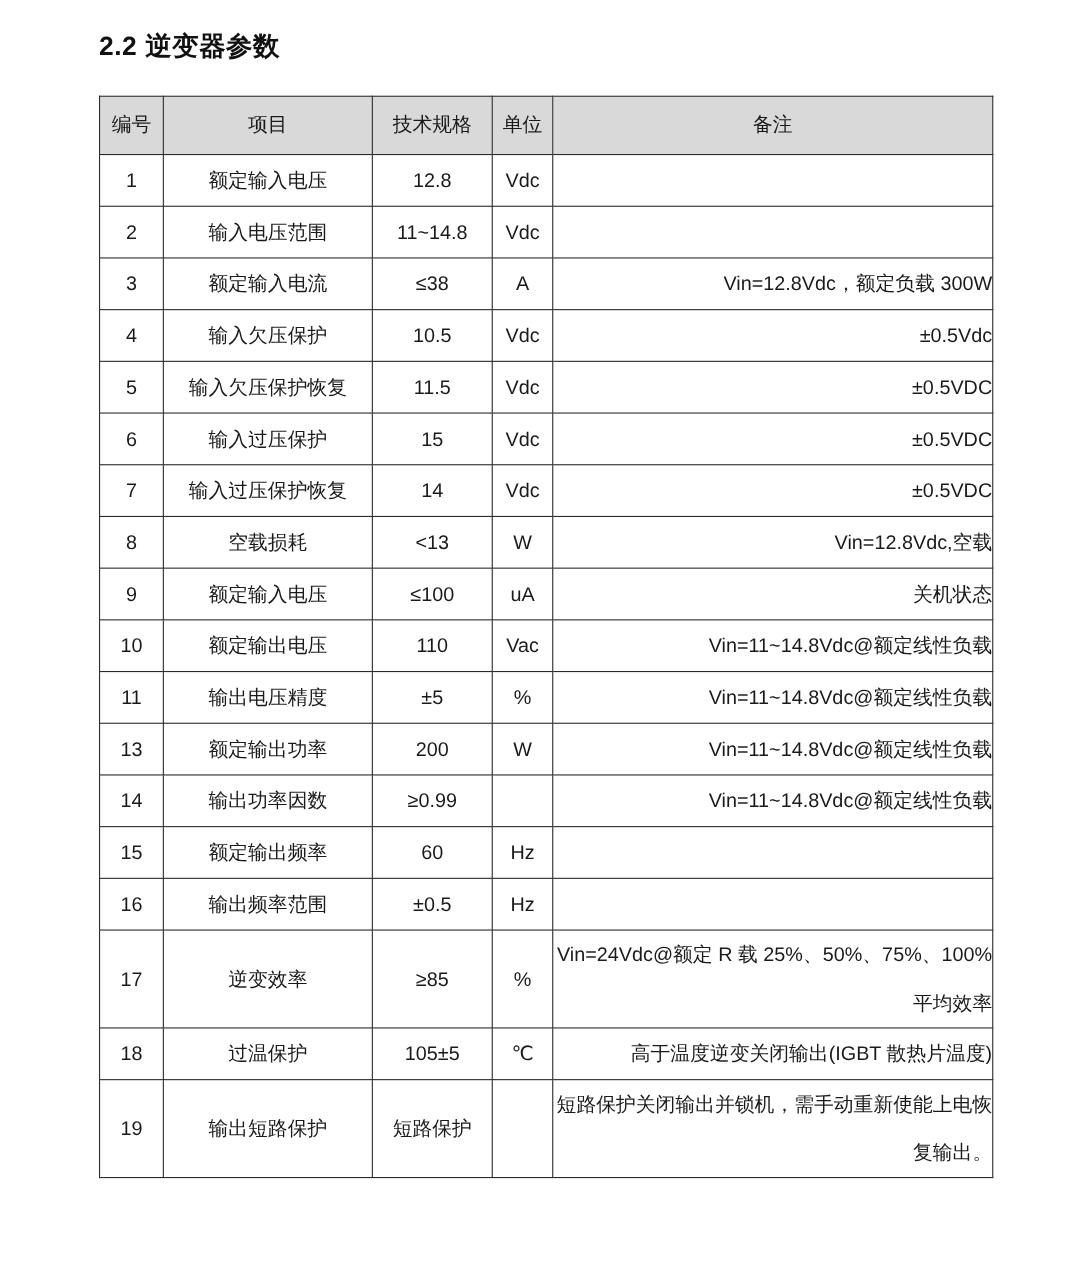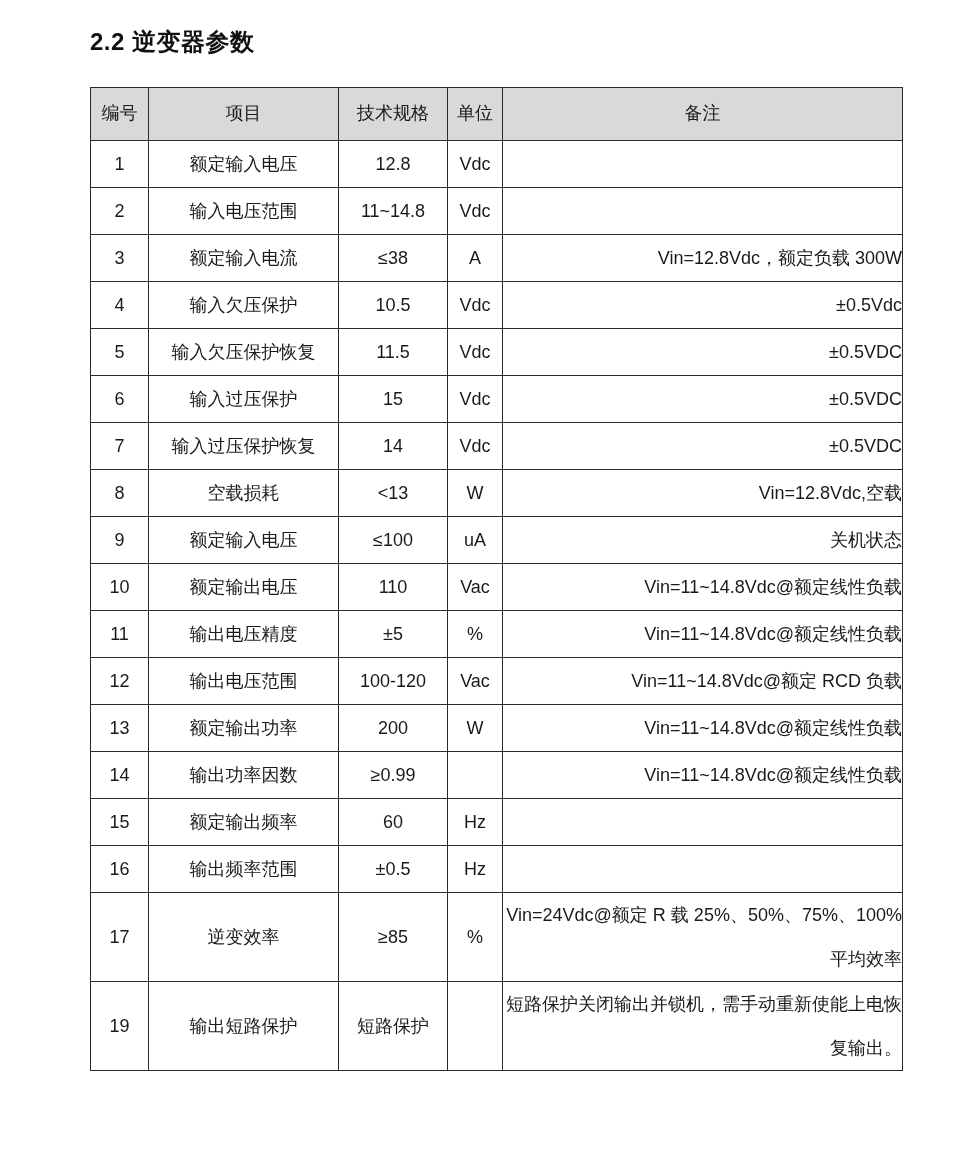--- a/index.html
+++ b/index.html
@@ -157,27 +157,20 @@
           <td class="c4">Vin=11~14.8Vdc@额定线性负载</td>
         </tr>
         <tr>
           <td class="c0">11</td>
           <td class="c1">输出电压精度</td>
           <td class="c2">±5</td>
           <td class="c3">%</td>
           <td class="c4">Vin=11~14.8Vdc@额定线性负载</td>
         </tr>
         <tr>
-          <td class="c0">12</td>
-          <td class="c1">输出电压范围</td>
-          <td class="c2">100-120</td>
-          <td class="c3">Vac</td>
-          <td class="c4">Vin=11~14.8Vdc@额定 RCD 负载</td>
-        </tr>
-        <tr>
           <td class="c0">13</td>
           <td class="c1">额定输出功率</td>
           <td class="c2">200</td>
           <td class="c3">W</td>
           <td class="c4">Vin=11~14.8Vdc@额定线性负载</td>
         </tr>
         <tr>
           <td class="c0">14</td>
           <td class="c1">输出功率因数</td>
           <td class="c2">≥0.99</td>
@@ -199,20 +192,27 @@
           <td class="c4"></td>
         </tr>
         <tr>
           <td class="c0">17</td>
           <td class="c1">逆变效率</td>
           <td class="c2">≥85</td>
           <td class="c3">%</td>
           <td class="c4">Vin=24Vdc@额定 R 载 25%、50%、75%、100%平均效率</td>
         </tr>
         <tr>
+          <td class="c0">18</td>
+          <td class="c1">过温保护</td>
+          <td class="c2">105±5</td>
+          <td class="c3">℃</td>
+          <td class="c4">高于温度逆变关闭输出(IGBT 散热片温度)</td>
+        </tr>
+        <tr>
           <td class="c0">19</td>
           <td class="c1">输出短路保护</td>
           <td class="c2">短路保护</td>
           <td class="c3"></td>
           <td class="c4">短路保护关闭输出并锁机，需手动重新使能上电恢复输出。</td>
         </tr>
       </tbody>
   </table>
 </div>
 

